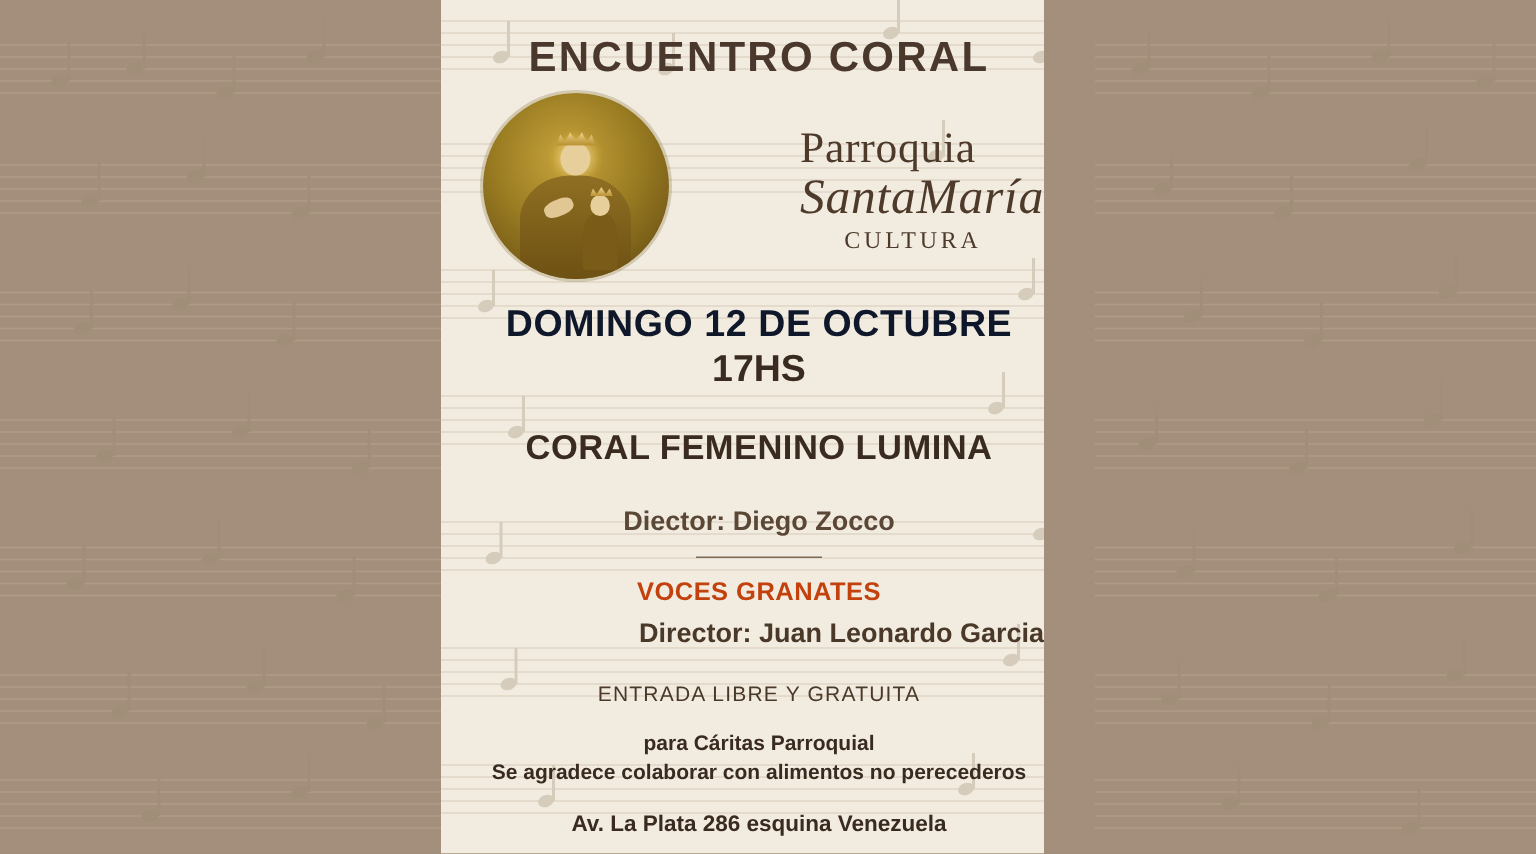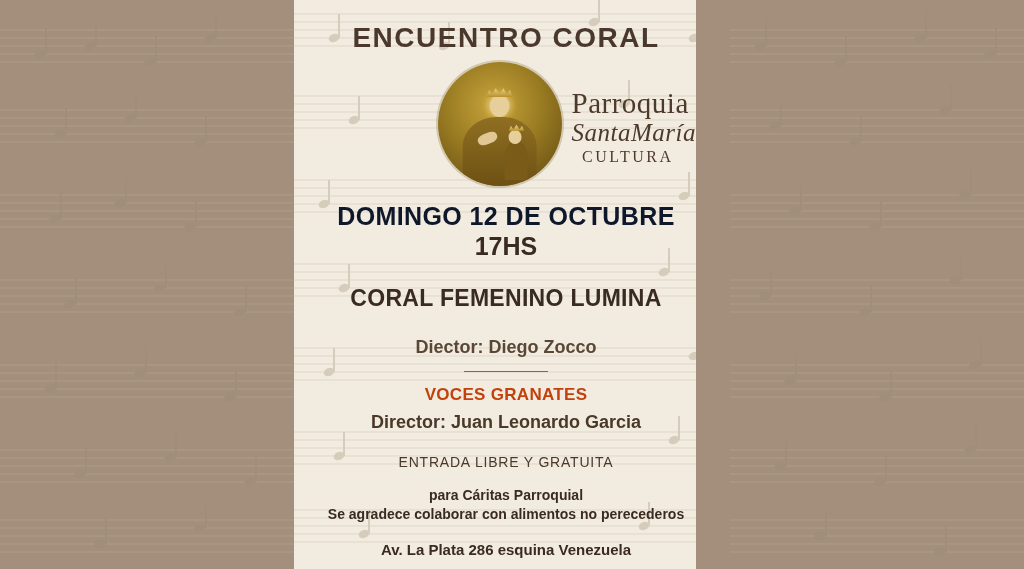--- a/index.html
+++ b/index.html
@@ -66,21 +66,21 @@
     font-size: 28px;
     letter-spacing: 1.5px;
     color: #4a382c;
     text-transform: uppercase;
   }
 
   .logo-row {
     margin-top: 8px;
     display: flex;
     align-items: center;
-    justify-content: flex-end;
+    justify-content: space-between;
     gap: 10px;
     padding-left: 6px;
   }
 
   .medallion {
     width: 124px;
     height: 124px;
     border-radius: 50%;
     position: relative;
     overflow: hidden;
@@ -181,21 +181,21 @@
   }
   .parish .p1 {
     font-family: "Liberation Serif", serif;
     font-size: 29px;
     color: #4d3a2b;
     letter-spacing: 0.5px;
   }
   .parish .p2 {
     font-family: "Liberation Serif", serif;
     font-style: italic;
-    font-size: 25px;
+    font-size: 33px;
     color: #4d3a2b;
     margin-top: 2px;
     letter-spacing: 0.5px;
   }
   .parish .p3 {
     font-family: "Liberation Serif", serif;
     font-size: 16px;
     color: #4d3a2b;
     letter-spacing: 2.5px;
     margin-top: 4px;
@@ -243,20 +243,21 @@
     font-weight: bold;
     font-size: 17px;
     color: #c2410c;
     letter-spacing: 0.3px;
   }
   .director-2 {
     margin-top: 7px;
     font-weight: bold;
     font-size: 18px;
     color: #4a3828;
+    text-align: right;
   }
 
   .free-entry {
     margin-top: 21px;
     font-size: 14px;
     letter-spacing: 0.8px;
     color: #4a3828;
   }
 
   .note {

